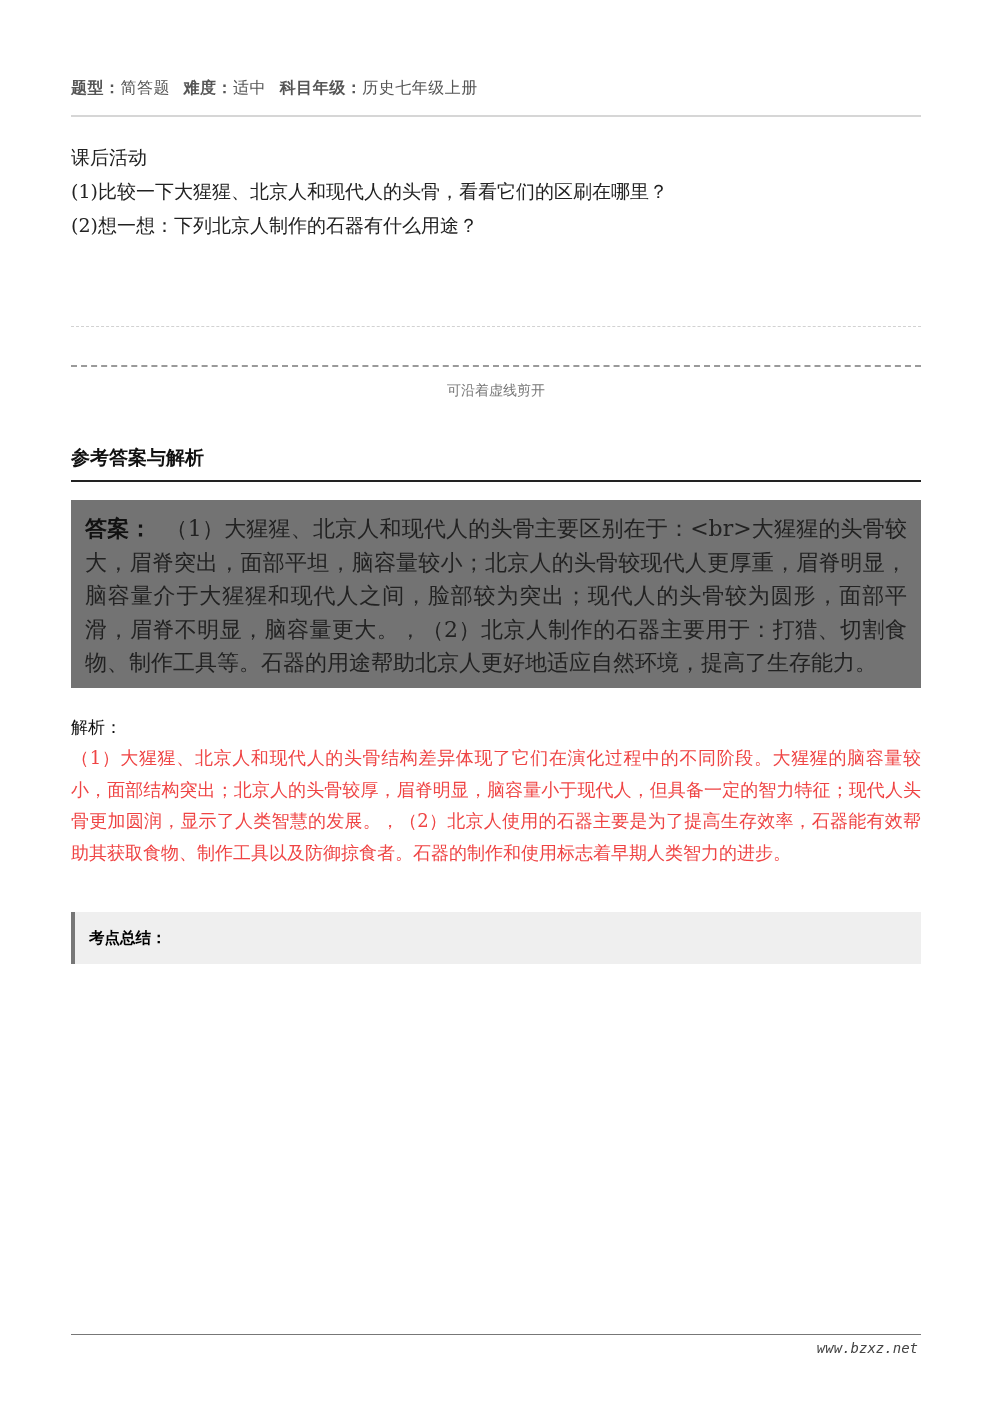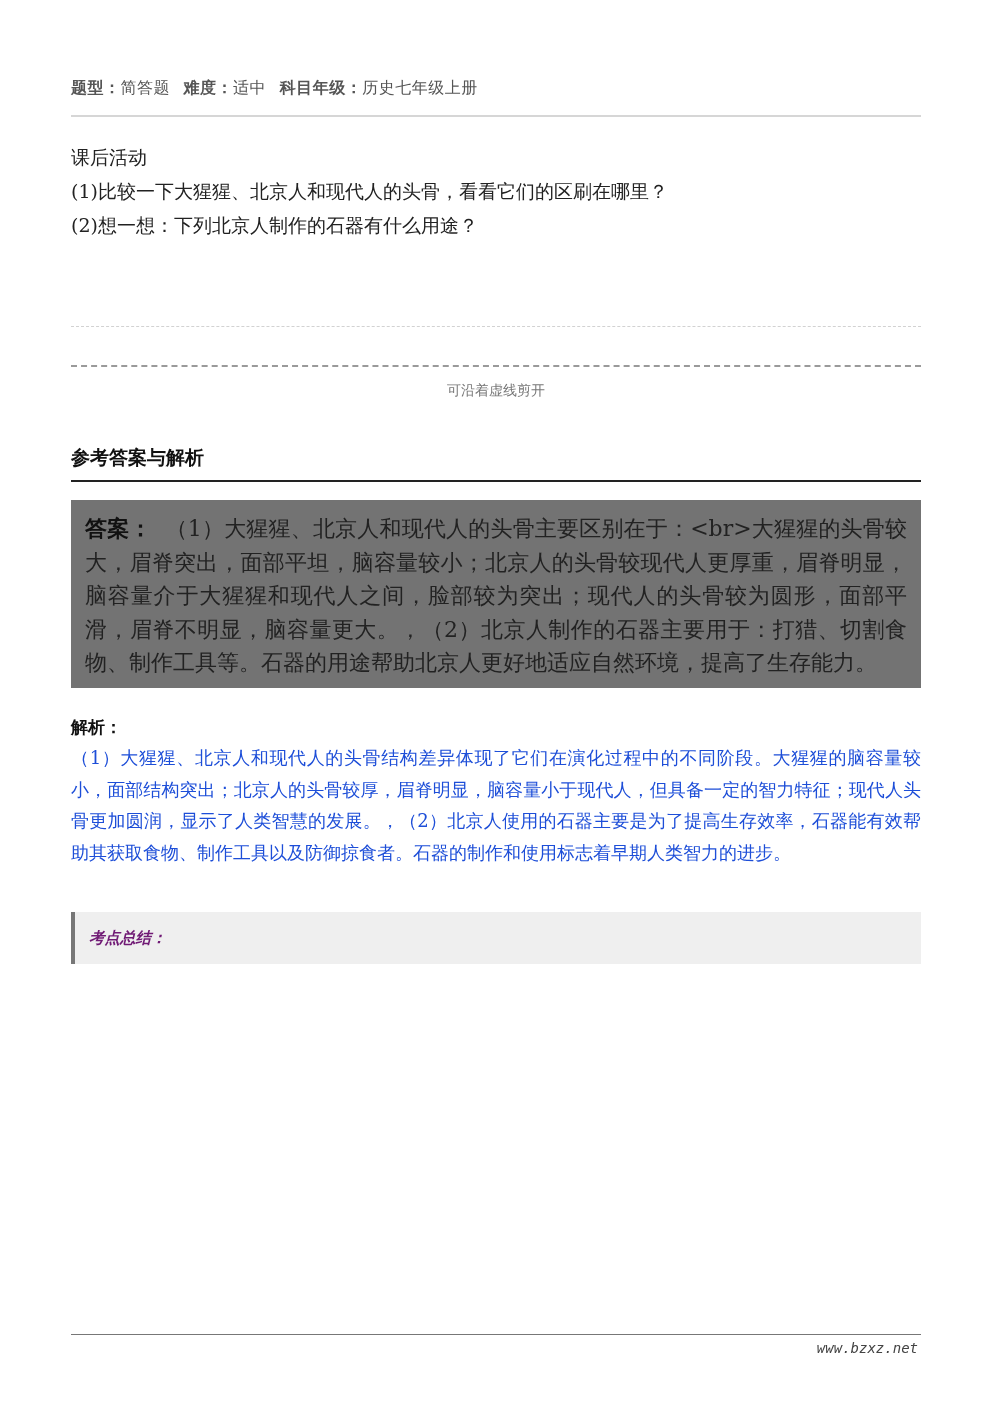--- a/index.html
+++ b/index.html
@@ -12,24 +12,24 @@
     .question { position: absolute; top: 140px; left: 0; width: 850px; font-size: 19px; line-height: 34px; color: #222; }
     .question div { white-space: nowrap; }
     .dash { position: absolute; left: 0; width: 850px; height: 0; }
     .dash1 { top: 326px; border-top: 1.5px dashed #d2d2d2; }
     .dash2 { top: 365px; border-top: 2px dashed #9a9a9a; }
     .cut-hint { position: absolute; top: 382px; left: 0; width: 850px; text-align: center; font-size: 14px; color: #777; }
     .section-title { position: absolute; top: 445px; left: 0; font-family: "DejaVu Sans", "Liberation Sans", sans-serif; font-weight: bold; font-size: 19px; color: #111; }
     .section-rule { position: absolute; top: 480px; left: 0; width: 850px; height: 2px; background: #222; }
     .answer-box { position: absolute; top: 500px; left: 0; width: 850px; height: 188px; background: #737373; box-sizing: border-box; padding: 12px 14px 0 14px; font-size: 22px; line-height: 33.5px; color: #222; text-align: justify; }
     .answer-box .label { font-family: "DejaVu Sans", "Liberation Sans", sans-serif; font-weight: bold; color: #111; margin-right: 14px; }
-    .analysis-label { position: absolute; top: 716px; left: 0; font-family: "DejaVu Sans", "Liberation Sans", sans-serif; font-weight: bold; font-size: 17px; color: #111; }
-    .analysis { position: absolute; top: 742px; left: 0; width: 850px; font-size: 18px; line-height: 31.5px; color: #1d4ed8; text-align: justify; }
+    .analysis-label { position: absolute; top: 716px; left: 0; font-family: "DejaVu Sans", "Liberation Sans", sans-serif; font-weight: normal; font-size: 17px; color: #111; }
+    .analysis { position: absolute; top: 742px; left: 0; width: 850px; font-size: 18px; line-height: 31.5px; color: #ef4444; text-align: justify; }
     .summary-box { position: absolute; top: 912px; left: 0; width: 850px; height: 52px; background: #efefef; border-left: 4px solid #777; box-sizing: border-box; padding-left: 14px; display: flex; align-items: center; font-size: 15.5px; color: #333; }
-    .summary-box .label { font-family: "DejaVu Sans", "Liberation Sans", sans-serif; font-weight: bold; color: #701a75; margin-right: 18px; font-style: italic; }
+    .summary-box .label { font-family: "DejaVu Sans", "Liberation Sans", sans-serif; font-weight: bold; color: #000000; margin-right: 18px; }
     .footer-rule { position: absolute; top: 1334px; left: 0; width: 850px; height: 1px; background: #777; }
     .footer-url { position: absolute; top: 1340px; right: 3px; font-family: "DejaVu Sans Mono", "Liberation Mono", monospace; font-style: italic; font-size: 14px; color: #444; }
   </style>
 </head>
 <body>
 
 <div class="page">
 
   <div class="meta">
     <b>题型：</b><span class="val">简答题</span>

